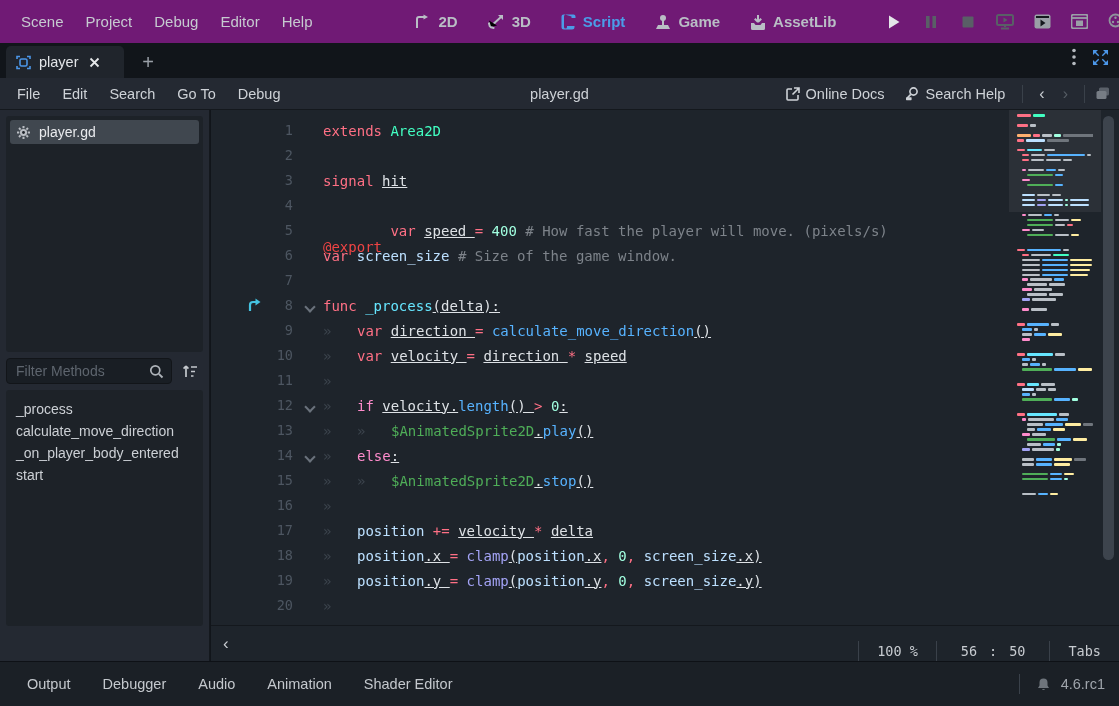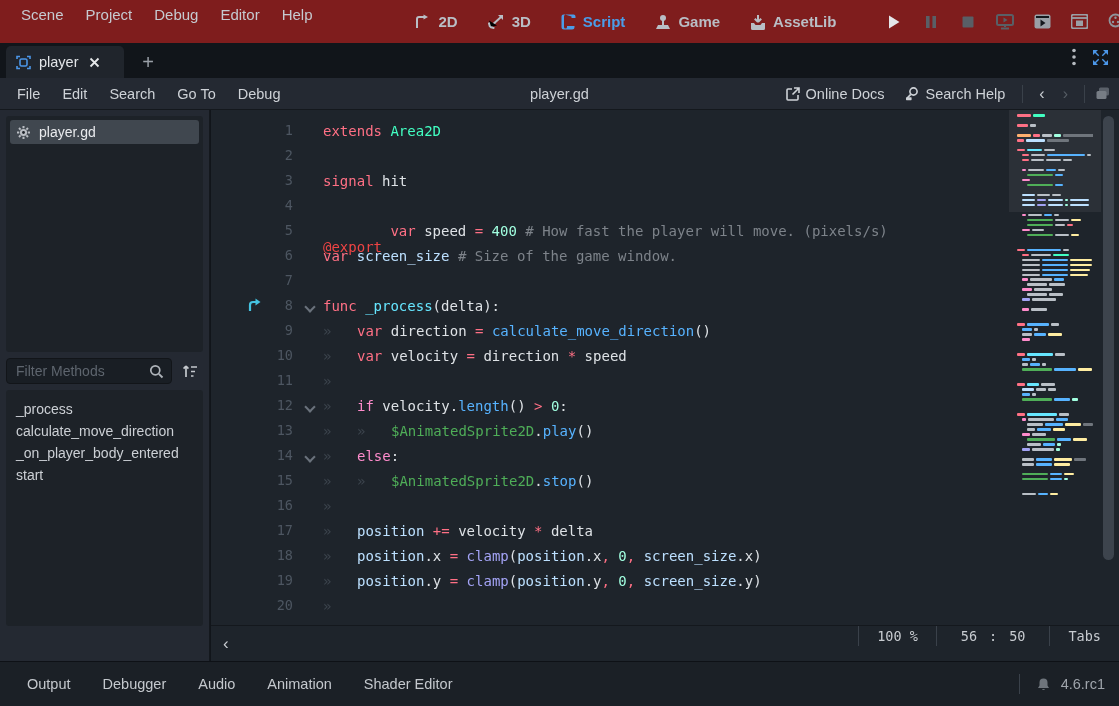--- a/index.html
+++ b/index.html
@@ -2,21 +2,21 @@
 <html><head>
 <meta charset="utf-8">
 <style>
   * { box-sizing: border-box; margin: 0; padding: 0; }
   html,body { width:1119px; height:706px; background:#11151a; overflow:hidden;
     font-family:"Liberation Sans", sans-serif; }
   .app { position:absolute; inset:0; width:1119px; height:706px; background:#11151a; }
 
   
   .menubar { position:absolute; left:0; top:0; width:1119px; height:43px;
-    display:flex; background:#7f1d1d; }
+    display:flex; align-items:center; background:#701a75; }
   .menus { display:flex; margin-left:10px; }
   .menu-item { color:#c6cad0; font-size:15px; padding:6px 11px; border-radius:4px; cursor:default; }
   .workspaces { display:flex; margin-left:82px; gap:12px; align-items:center; }
   .ws-btn { display:flex; align-items:center; gap:7px; padding:5px 9px; border-radius:4px;
     color:#b9bec5; font-size:15px; font-weight:bold; }
   .ws-btn.active { color:#4b9ce8; }
   .ws-btn svg { display:block; }
   .runbar { display:flex; margin-left:38px; gap:15px; align-items:center; }
   .run-btn { width:22px; height:22px; display:flex; align-items:center; justify-content:center; }
 
@@ -68,38 +68,38 @@
   .gutter { position:relative; width:112px; flex:0 0 112px; height:25px; }
   .lnum { position:absolute; right:30px; top:0; line-height:25px; color:#4d5661;
     font-family:"DejaVu Sans Mono", monospace; font-size:13.5px; }
   .fold { position:absolute; left:95px; top:10px; width:8px; height:8px;
     border-right:2px solid #6a727c; border-bottom:2px solid #6a727c; transform:rotate(45deg); }
   .ovr { position:absolute; left:36px; top:5px; }
   .tab-mark { display:inline-block; width:34px; color:#3c444d; flex:0 0 34px; }
   .tk-k { color:#ff7085; } .tk-cf { color:#ff8ccc; } .tk-t { color:#42ffc2; }
   .tk-n { color:#a1ffe0; } .tk-f { color:#66e6ff; } .tk-b { color:#57b3ff; }
   .tk-m { color:#bce0ff; } .tk-v { color:#a3a3f5; } .tk-g { color:#4fae58; }
-  .tk-c { color:#7d838a; } .tk-w { color:#dee2e6; } .tk-o { color:#ff7085; }
+  .tk-c { color:#7d838a; } .tk-w { color:#dee2e6;text-decoration:underline; } .tk-o { color:#ff7085; }
   .tk-a { color:#ef4444;margin-top:32px; }
 
   
   .minimap { position:absolute; right:24px; top:0; width:80px; height:515px; }
   .mm-viewport { position:absolute; left:-6px; top:0; width:92px; height:102px;
     background:rgba(255,255,255,0.06); }
   .mm-rows { position:absolute; left:2px; top:4px; width:76px; }
   .mm-row { height:2.6px; margin-bottom:2.4px; white-space:nowrap; overflow:hidden; }
   .mm-seg { display:inline-block; height:2.6px; margin-right:2px; vertical-align:top; border-radius:1px; }
   .scrollbar { position:absolute; right:4px; top:2px; width:13px; height:511px; border-radius:6px; }
   .scroll-thumb { position:absolute; left:1px; top:4px; width:11px; height:444px; background:#3d444d; border-radius:6px; }
 
   
   .statusbar { position:absolute; left:211px; top:625px; width:908px; height:36px; background:#1e242b;
     border-top:1px solid #14181d; display:flex; align-items:center; }
   .collapse-btn { color:#c9cdd2; font-size:17px; padding:0 12px; }
-  .status-right { margin-left:auto; display:flex; align-items:flex-start; height:100%; }
+  .status-right { margin-left:auto; display:flex; align-items:flex-end; height:100%; }
   .status-cell { display:flex; align-items:center; padding:0 18px; height:20px;
     font-family:"DejaVu Sans Mono", monospace; font-size:13.5px; color:#c7cbd0; border-left:1px solid #3a414a; }
   .caret-cell span { padding:0 6px; }
 
   
   .bottombar { position:absolute; left:0; top:661px; width:1119px; height:45px; background:#1b2026;
     border-top:1px solid #0e1116; display:flex; align-items:center; }
   .bp-tabs { display:flex; margin-left:16px; gap:10px; }
   .bp-tab { color:#c4c8cd; font-size:14.5px; padding:5px 11px; border-radius:3px; }
   .bp-right { margin-left:auto; display:flex; align-items:center; gap:10px; margin-right:14px; }

